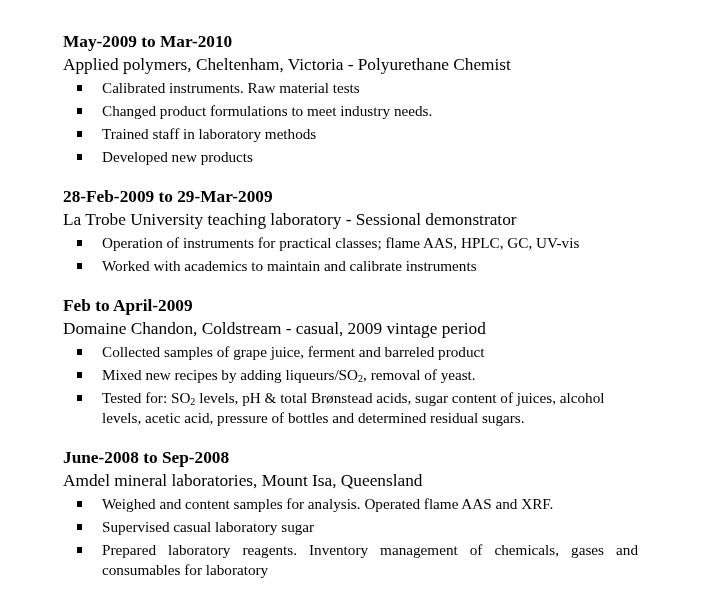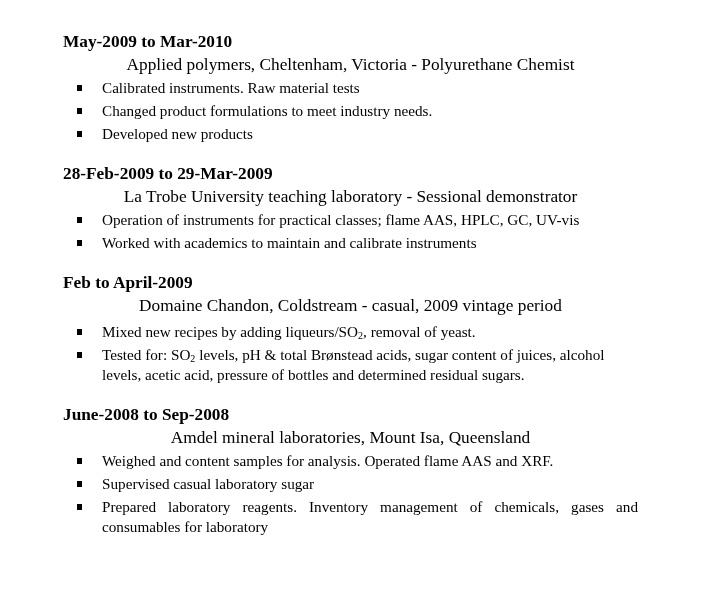--- a/index.html
+++ b/index.html
@@ -5,21 +5,21 @@
     html, body { margin: 0; padding: 0; background: #ffffff; }
     body {
       width: 715px; height: 614px; overflow: hidden; position: relative;
       font-family: "Liberation Serif", serif; color: #000000;
     }
     .page { position: absolute; left: 63px; top: 12px; width: 575px; }
     .section { margin-bottom: 11px; margin-top: 19px; }
     .date {
       font-weight: bold; font-size: 17.3px; line-height: 22px; height: 23px;
     }
-    .employer { font-size: 17.3px; line-height: 22px; height: 24px; text-align: center; }
+    .employer { font-size: 17.3px; line-height: 22px; height: 24px; }
     ul { list-style: none; margin: 0; padding: 0; }
     li {
       position: relative; padding-left: 39px; font-size: 15.2px;
       line-height: 20px; margin-bottom: 3px;
     }
     li .bullet {
       position: absolute; left: 14px; top: 7px; width: 5px; height: 6px;
       background: #000000;
     }
     li.justify { text-align: justify; text-align-last: left; }
@@ -29,39 +29,39 @@
 <body>
 
 <div class="page">
 
   <div class="section">
     <div class="date">May-2009 to Mar-2010</div>
     <div class="employer">Applied polymers, Cheltenham, Victoria - Polyurethane Chemist</div>
     <ul>
       <li><span class="bullet"></span><span>Calibrated instruments. Raw material tests</span></li>
       <li><span class="bullet"></span><span>Changed product formulations to meet industry needs.</span></li>
-      <li><span class="bullet"></span></li>
+      <li><span class="bullet"></span><span>Trained staff in laboratory methods</span></li>
       <li><span class="bullet"></span><span>Developed new products</span></li>
     </ul>
   </div>
 
   <div class="section">
     <div class="date">28-Feb-2009 to 29-Mar-2009</div>
     <div class="employer">La Trobe University teaching laboratory - Sessional demonstrator</div>
     <ul>
       <li><span class="bullet"></span><span>Operation of instruments for practical classes; flame AAS, HPLC, GC, UV-vis</span></li>
       <li><span class="bullet"></span><span>Worked with academics to maintain and calibrate instruments</span></li>
     </ul>
   </div>
 
   <div class="section">
     <div class="date">Feb to April-2009</div>
     <div class="employer">Domaine Chandon, Coldstream - casual, 2009 vintage period</div>
     <ul>
-      <li><span class="bullet"></span></li>
+      <li><span class="bullet"></span><span>Collected samples of grape juice, ferment and barreled product</span></li>
       <li><span class="bullet"></span><span><span>Mixed new recipes by adding liqueurs/SO</span><sub>2</sub><span>, removal of yeast.</span></span></li>
       <li><span class="bullet"></span><span><span>Tested for: SO</span><sub>2</sub><span> levels, pH &amp; total Brønstead acids, sugar content of juices, alcohol levels, acetic acid, pressure of bottles and determined residual sugars.</span></span></li>
     </ul>
   </div>
 
   <div class="section">
     <div class="date">June-2008 to Sep-2008</div>
     <div class="employer">Amdel mineral laboratories, Mount Isa, Queensland</div>
     <ul>
       <li><span class="bullet"></span><span>Weighed and content samples for analysis. Operated flame AAS and XRF.</span></li>

